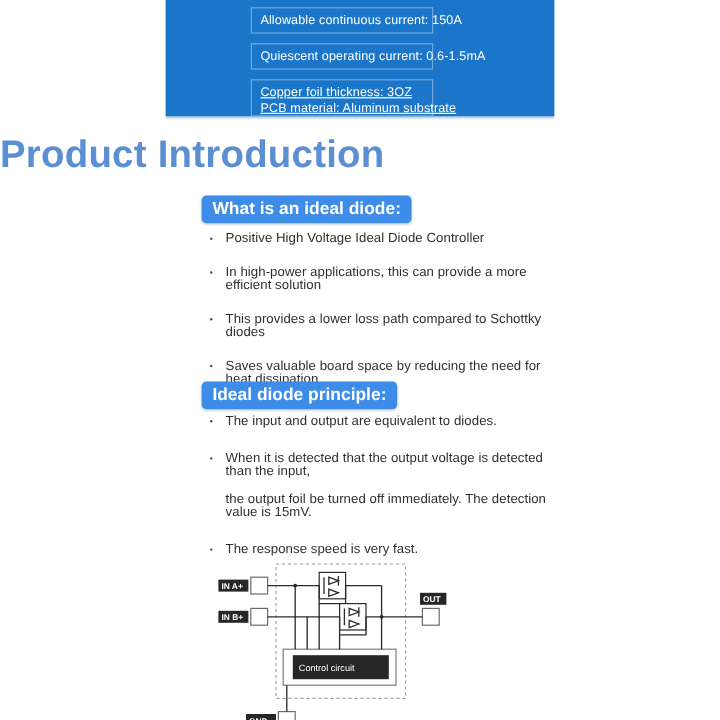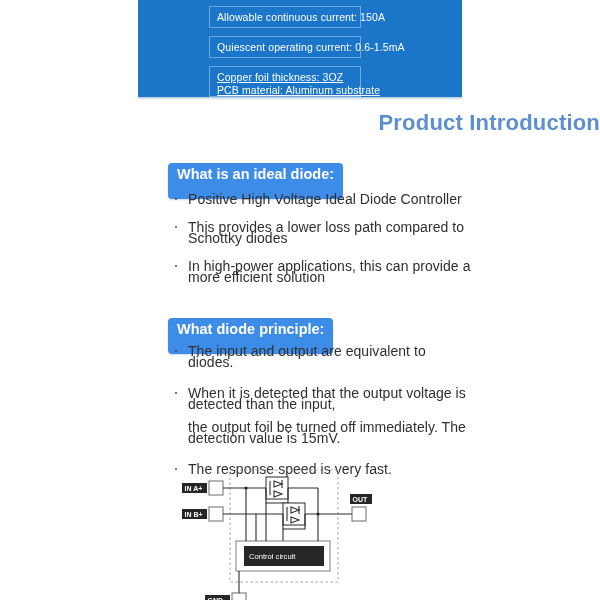--- a/index.html
+++ b/index.html
@@ -49,55 +49,55 @@
   #spec-2 { top: 36px; height: 22px; }
   #spec-3 { top: 66px; height: 31px; text-decoration: underline; }
   .spec-line { display: block; white-space: nowrap; }
 
   
   #page-title {
     position: absolute;
     left: 0;
     top: 110px;
     width: 600px;
-    text-align: right;
-    font-size: 22px;
+    text-align: left;
+    font-size: 32px;
     font-weight: 600;
     color: #5c8ed2;
     letter-spacing: 0.2px;
   }
 
   
   .section-badge {
     position: absolute;
     background: #3d8ce8;
     color: #ffffff;
     font-size: 14.5px;
     font-weight: bold;
     border-radius: 4px;
-    padding: 3px 9px 17px 9px;
+    padding: 3px 9px 4px 9px;
     line-height: 16px;
     box-shadow: 0 1px 2px rgba(120,150,180,0.35);
     white-space: nowrap;
   }
   #badge-1 { left: 168px; top: 163px; }
   #badge-2 { left: 168px; top: 318px; }
 
   
   .bullet-list {
     position: absolute;
     left: 172px;
     width: 300px;
   }
   #list-1 { top: 194px; }
   #list-2 { top: 346px; }
   .bullet-item {
     position: relative;
     padding-left: 16px;
-    font-size: 14px;
+    font-size: 11px;
     color: #2f2f2f;
     line-height: 11px;
     letter-spacing: 0.05px;
   }
   #list-1 .bullet-item { margin-bottom: 17px; }
   #list-2 .bullet-item { margin-bottom: 20px; }
   .bullet-item::before {
     content: "";
     position: absolute;
     left: 3px;
@@ -153,28 +153,31 @@
 
 <div id="page-title">Product Introduction</div>
 
 <div class="section-badge" id="badge-1">What is an ideal diode:</div>
 
 <div class="bullet-list" id="list-1">
   <div class="bullet-item">
     <span class="bullet-line">Positive High Voltage Ideal Diode Controller</span>
   </div>
   <div class="bullet-item">
+    <span class="bullet-line">In high-power applications, this can provide a more efficient solution</span>
+  </div>
+  <div class="bullet-item">
     <span class="bullet-line">This provides a lower loss path compared to Schottky diodes</span>
   </div>
   <div class="bullet-item">
-    <span class="bullet-line">In high-power applications, this can provide a more efficient solution</span>
-  </div>
-</div>
-
-<div class="section-badge" id="badge-2">What diode principle:</div>
+    <span class="bullet-line">Saves valuable board space by reducing the need for heat dissipation</span>
+  </div>
+</div>
+
+<div class="section-badge" id="badge-2">Ideal diode principle:</div>
 
 <div class="bullet-list" id="list-2">
   <div class="bullet-item">
     <span class="bullet-line">The input and output are equivalent to diodes.</span>
   </div>
   <div class="bullet-item">
     <span class="bullet-line">When it is detected that the output voltage is detected than the input,</span>
     <span class="bullet-line">the output foil be turned off immediately. The detection value is 15mV.</span>
   </div>
   <div class="bullet-item">

